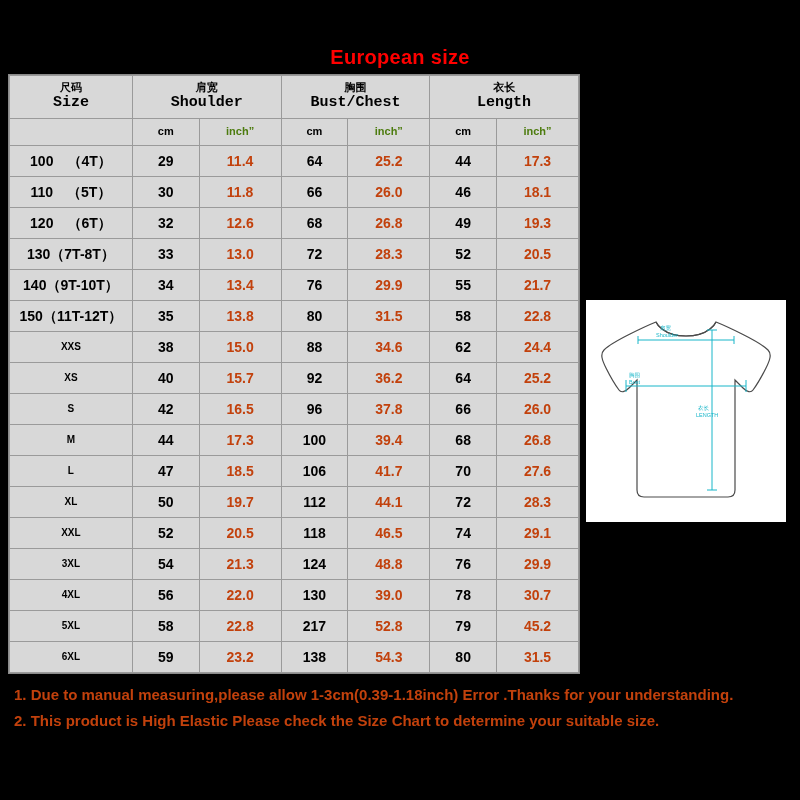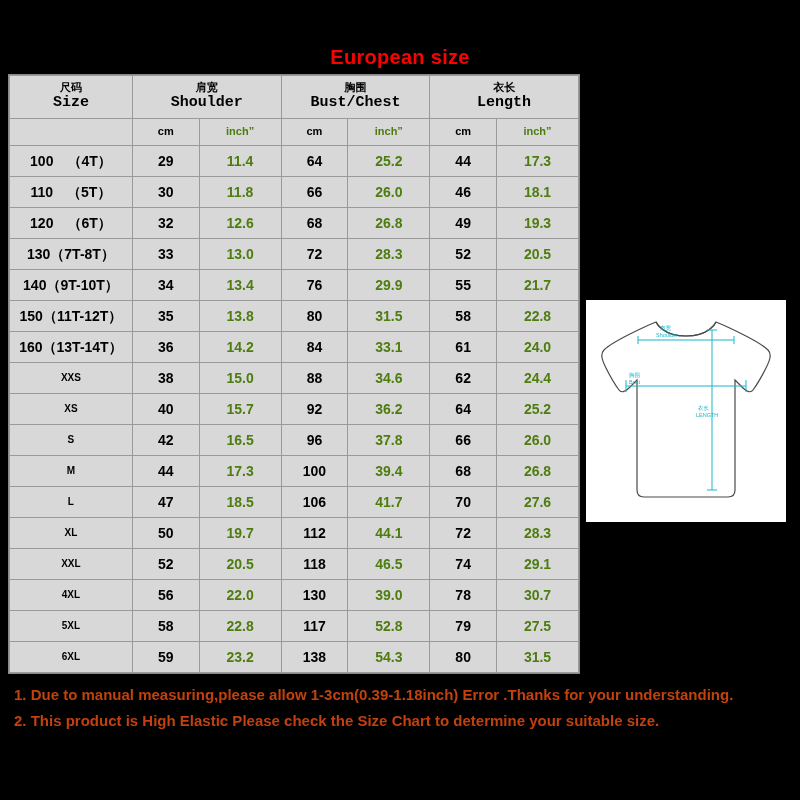--- a/index.html
+++ b/index.html
@@ -81,21 +81,21 @@
     font-weight: bold;
     font-size: 14px;
   }
   .data-row td.size-cell {
     font-size: 10px;
   }
   .data-row td.size-cell.small {
     font-size: 14px;
   }
   .inch {
-    color: #4d7c0f;
+    color: #c2410c;
   }
   col.c-size { width: 114px; }
   col.c-cm   { width: 62px; }
   col.c-in   { width: 76px; }
 
   .tee-panel {
     position: absolute;
     left: 586px;
     top: 120px;
     width: 206px;
@@ -219,29 +219,20 @@
           <tr class="data-row">
             <td class="size-cell small">150（11T-12T）</td>
             <td>35</td>
             <td class="inch">13.8</td>
             <td>80</td>
             <td class="inch">31.5</td>
             <td>58</td>
             <td class="inch">22.8</td>
           </tr>
           <tr class="data-row">
-            <td class="size-cell small">160（13T-14T）</td>
-            <td>36</td>
-            <td class="inch">14.2</td>
-            <td>84</td>
-            <td class="inch">33.1</td>
-            <td>61</td>
-            <td class="inch">24.0</td>
-          </tr>
-          <tr class="data-row">
             <td class="size-cell">XXS</td>
             <td>38</td>
             <td class="inch">15.0</td>
             <td>88</td>
             <td class="inch">34.6</td>
             <td>62</td>
             <td class="inch">24.4</td>
           </tr>
           <tr class="data-row">
             <td class="size-cell">XS</td>
@@ -291,36 +282,45 @@
           <tr class="data-row">
             <td class="size-cell">XXL</td>
             <td>52</td>
             <td class="inch">20.5</td>
             <td>118</td>
             <td class="inch">46.5</td>
             <td>74</td>
             <td class="inch">29.1</td>
           </tr>
           <tr class="data-row">
+            <td class="size-cell">3XL</td>
+            <td>54</td>
+            <td class="inch">21.3</td>
+            <td>124</td>
+            <td class="inch">48.8</td>
+            <td>76</td>
+            <td class="inch">29.9</td>
+          </tr>
+          <tr class="data-row">
             <td class="size-cell">4XL</td>
             <td>56</td>
             <td class="inch">22.0</td>
             <td>130</td>
             <td class="inch">39.0</td>
             <td>78</td>
             <td class="inch">30.7</td>
           </tr>
           <tr class="data-row">
             <td class="size-cell">5XL</td>
             <td>58</td>
             <td class="inch">22.8</td>
-            <td>117</td>
+            <td>217</td>
             <td class="inch">52.8</td>
             <td>79</td>
-            <td class="inch">27.5</td>
+            <td class="inch">45.2</td>
           </tr>
           <tr class="data-row">
             <td class="size-cell">6XL</td>
             <td>59</td>
             <td class="inch">23.2</td>
             <td>138</td>
             <td class="inch">54.3</td>
             <td>80</td>
             <td class="inch">31.5</td>
           </tr>

